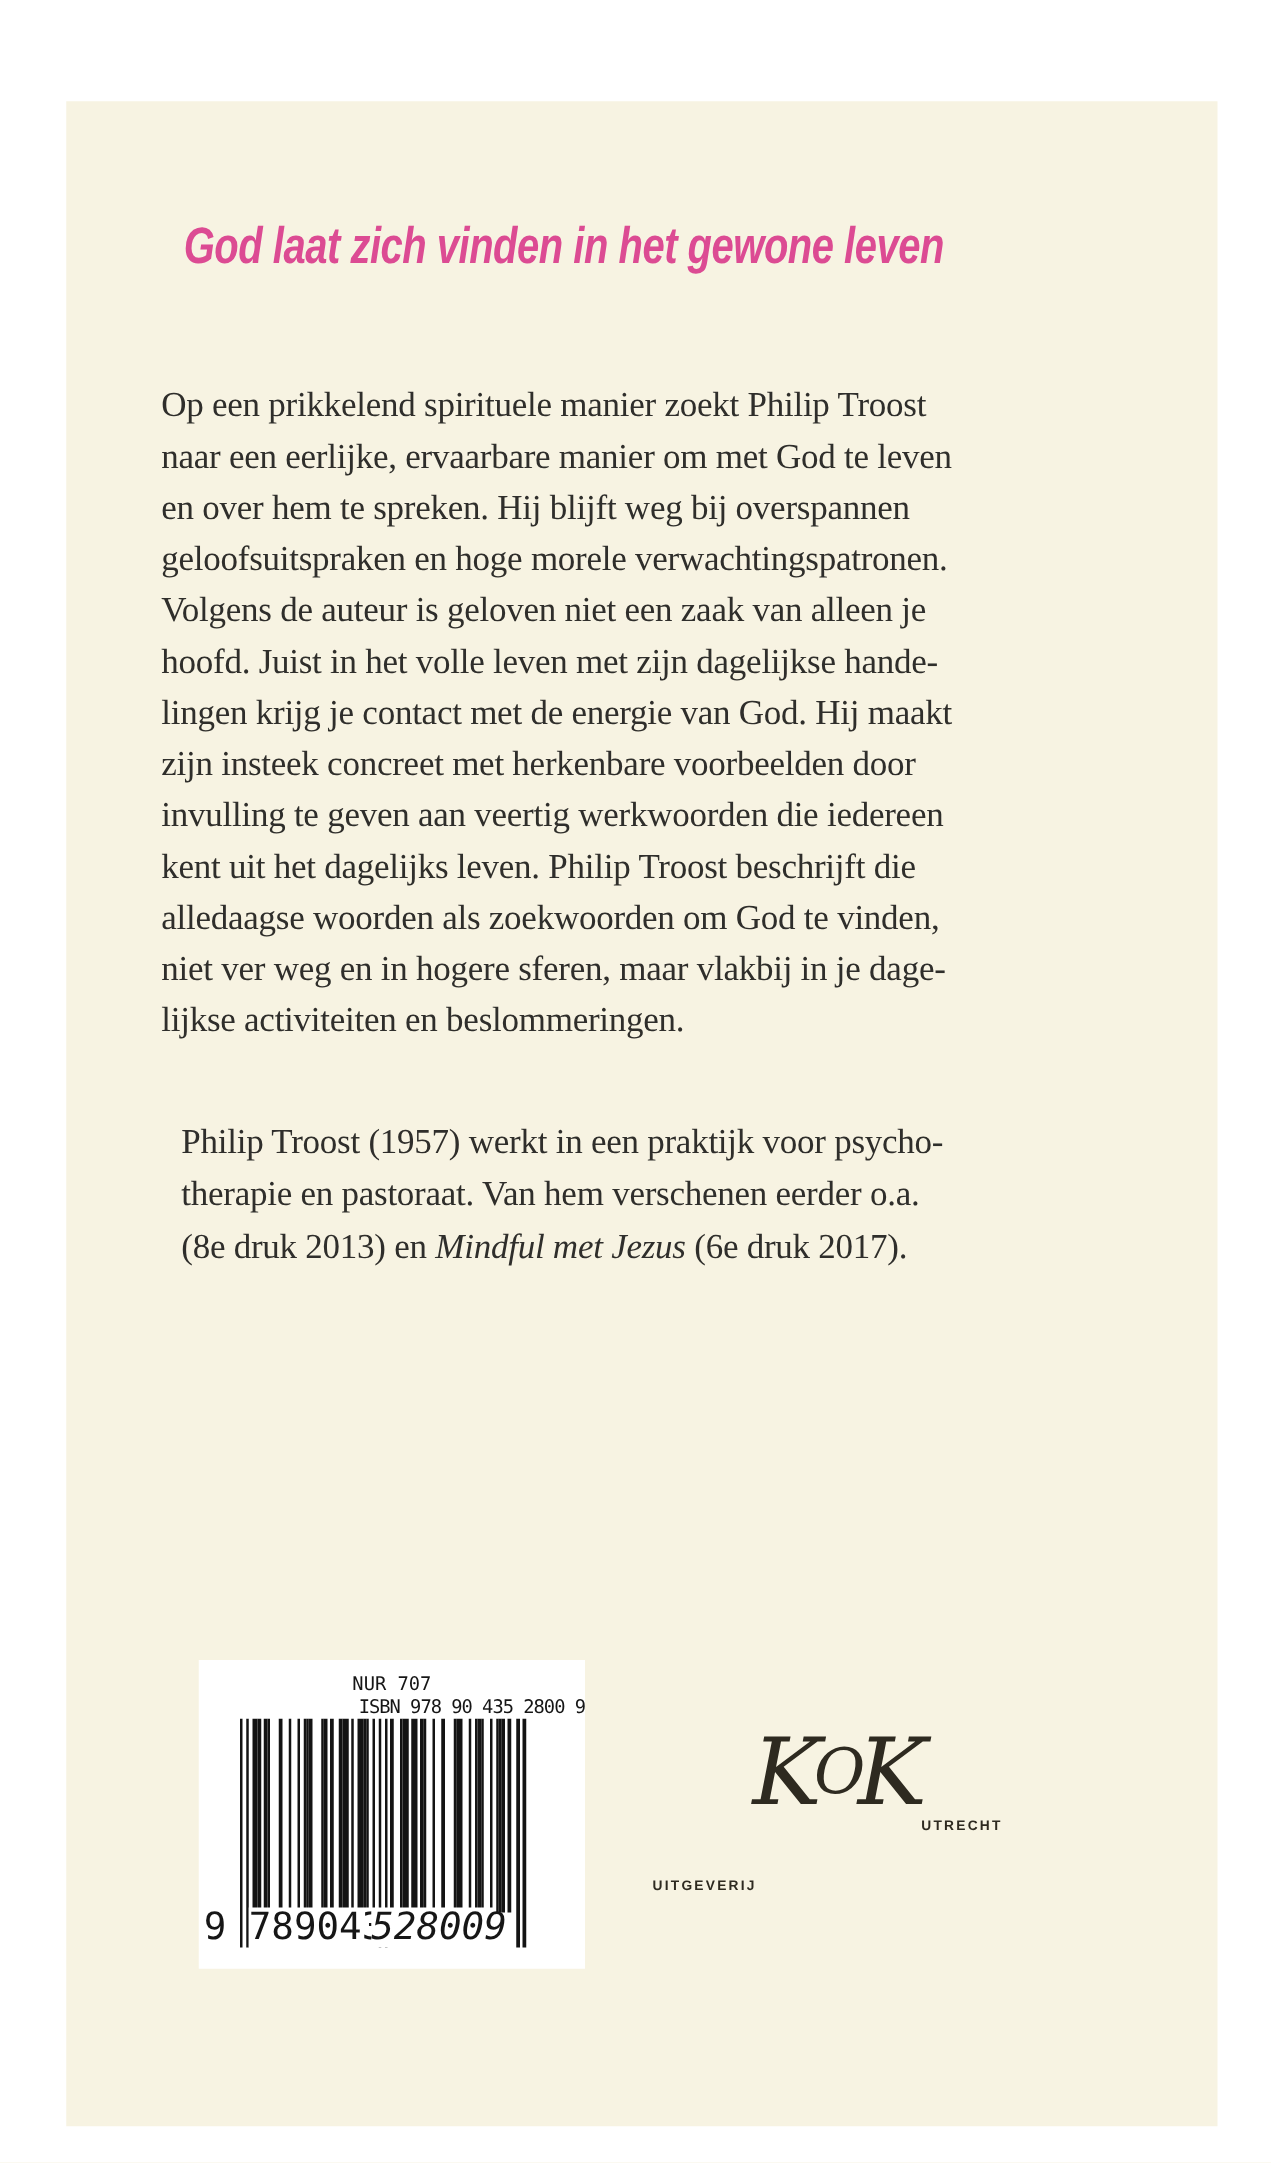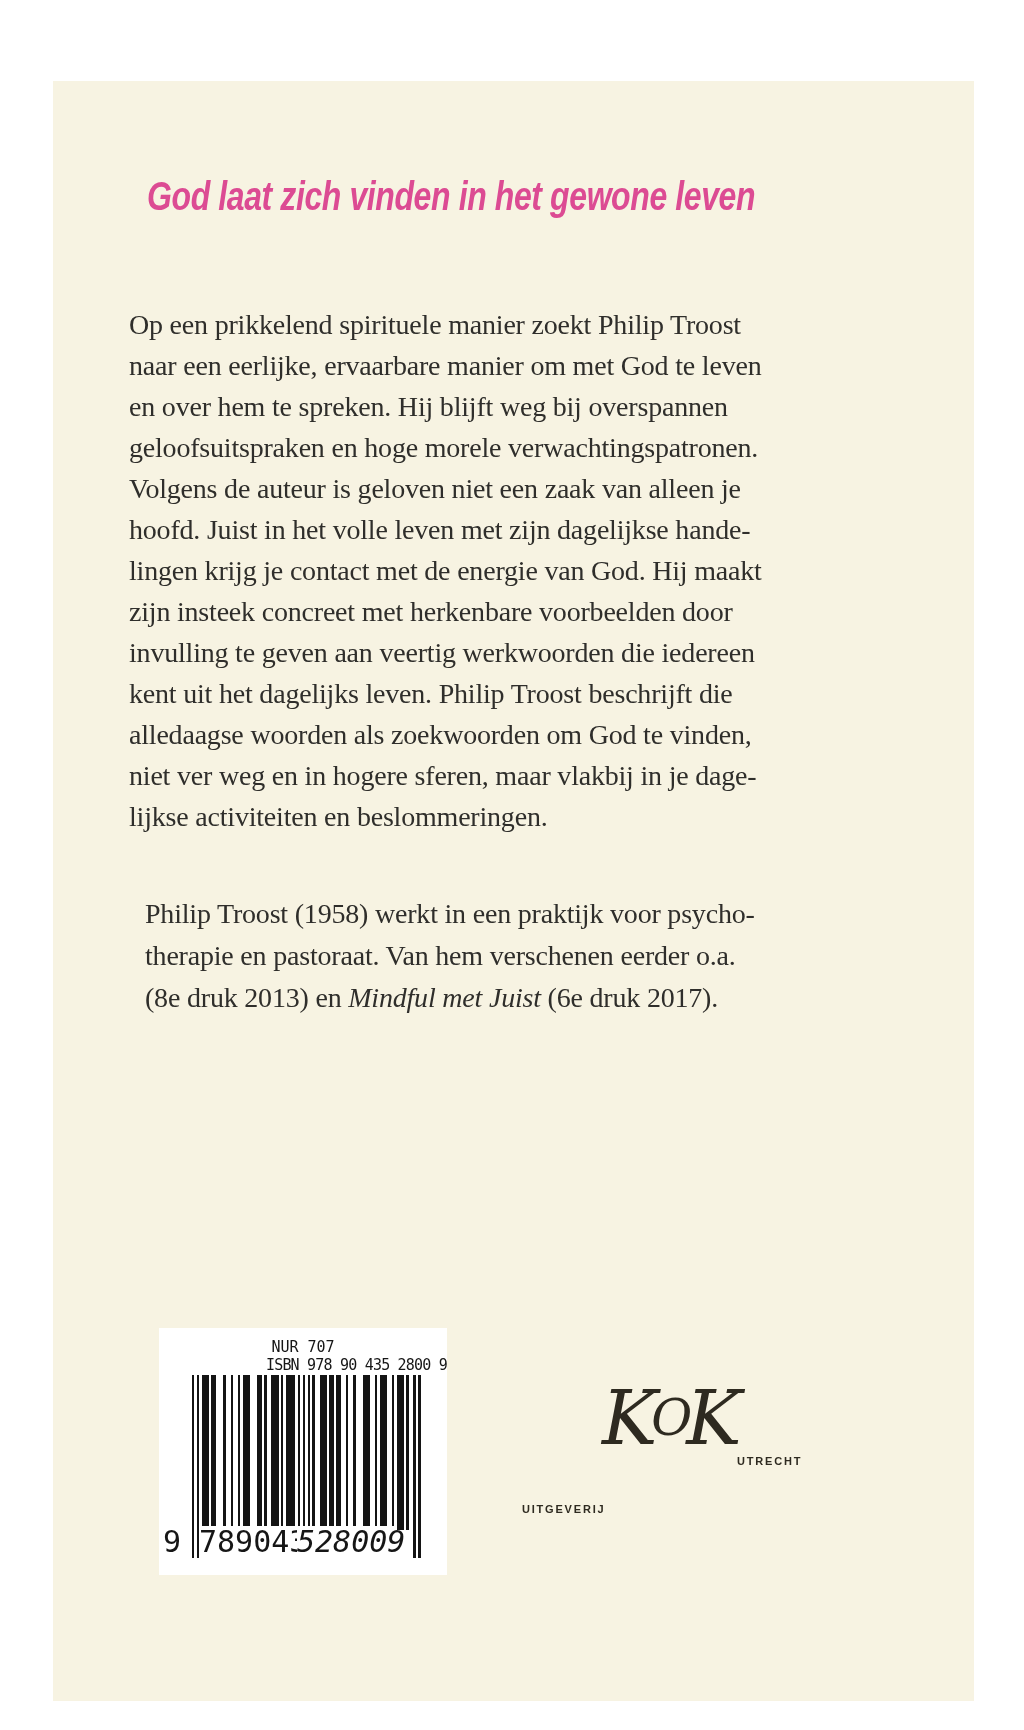--- a/index.html
+++ b/index.html
@@ -26,20 +26,21 @@
   .author{
     position:absolute;left:92px;top:812px;width:790px;
     font-size:28px;line-height:42px;letter-spacing:-0.2px;
     color:var(--text-color,#2f2e2b);
   }
   .em{font-style:italic;}
   
   .barcode-box{
     position:absolute;left:106px;top:1247px;width:288px;height:247px;
     background:#ffffff;
+    padding-left:21px;
   }
   .nur,.isbn{
     position:absolute;left:0;right:0;text-align:center;color:#161616;
     font-family:"DejaVu Sans Mono",monospace;font-size:15px;line-height:18px;
   }
   .nur{top:10px;}
   .isbn{top:28px;letter-spacing:-0.8px;text-align:right;}
   .bars{position:absolute;left:33px;top:47px;width:228px;height:183px;display:flex;align-items:flex-start;}
   .m{flex:1;height:155px;}
   .m.b{background:var(--bar-color,#141414);}
@@ -82,23 +83,23 @@
 hoofd. Juist in het volle leven met zijn dagelijkse hande-
 lingen krijg je contact met de energie van God. Hij maakt
 zijn insteek concreet met herkenbare voorbeelden door
 invulling te geven aan veertig werkwoorden die iedereen
 kent uit het dagelijks leven. Philip Troost beschrijft die
 alledaagse woorden als zoekwoorden om God te vinden,
 niet ver weg en in hogere sferen, maar vlakbij in je dage-
 lijkse activiteiten en beslommeringen.</div>
 
   <div class="author">
-    <div>Philip Troost (1958) werkt in een praktijk voor psycho-</div>
+    <div>Philip Troost (1957) werkt in een praktijk voor psycho-</div>
     <div>therapie en pastoraat. Van hem verschenen eerder o.a.</div>
-    <div><span>(8e druk 2013) en </span><span class="em">Mindful met Juist</span><span> (6e druk 2017).</span></div>
+    <div><span>(8e druk 2013) en </span><span class="em">Mindful met Jezus</span><span> (6e druk 2017).</span></div>
   </div>
 
   <div class="barcode-box">
     <div class="nur">NUR 707</div>
     <div class="isbn">ISBN 978 90 435 2800 9</div>
     <div class="bars" id="bars">
         <div class="m b g"></div>
         <div class="m"></div>
         <div class="m b g"></div>
         <div class="m"></div>

